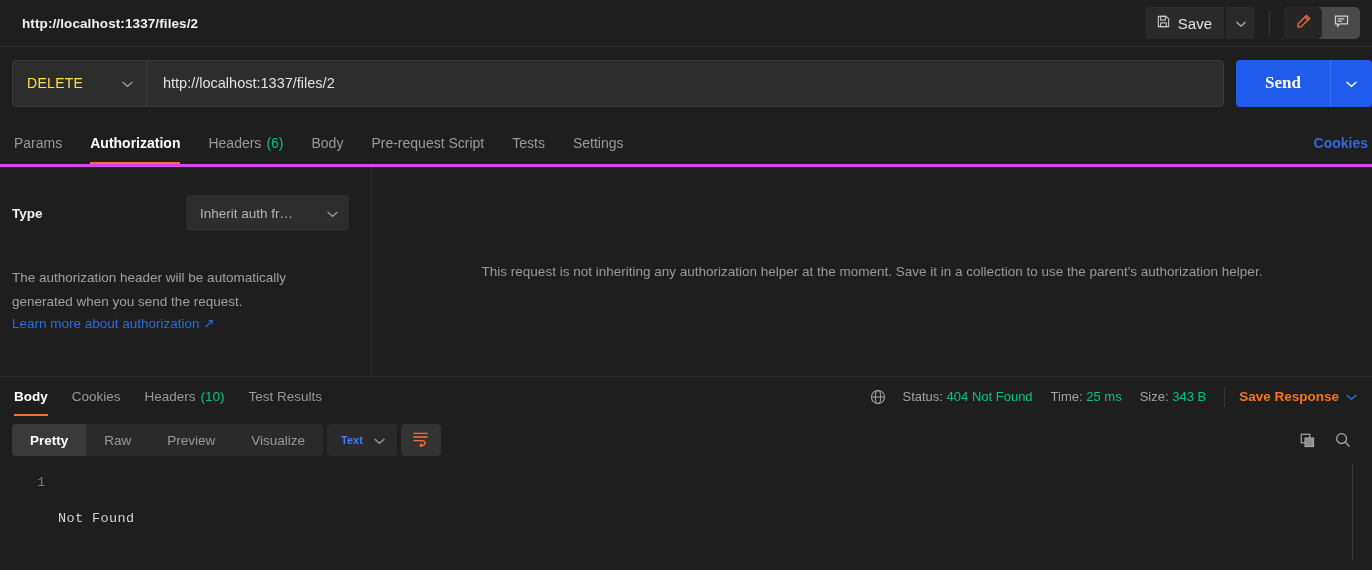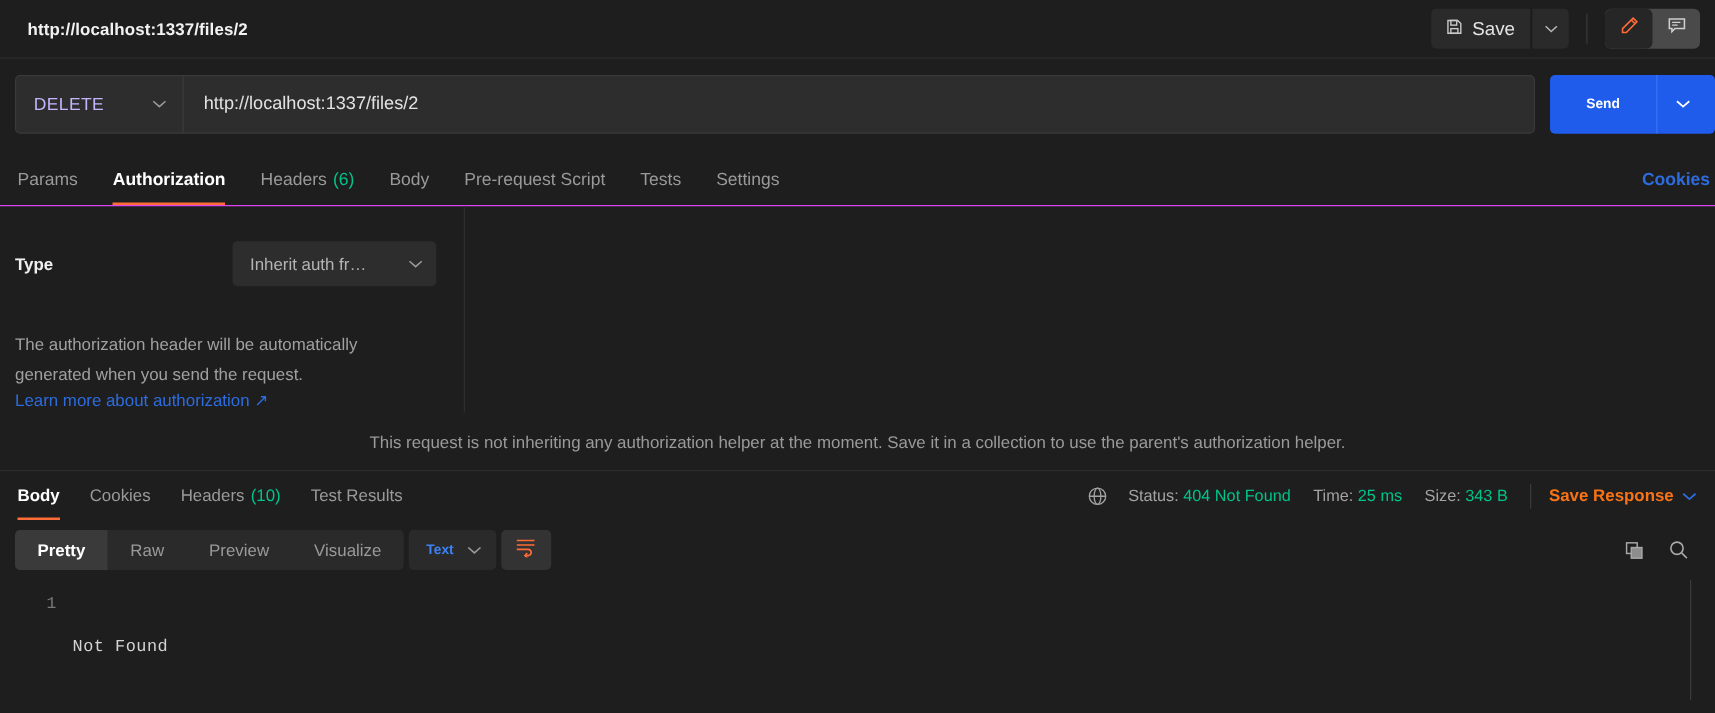--- a/index.html
+++ b/index.html
@@ -49,33 +49,33 @@
   .urlbar { height: 72px; display: flex; align-items: center; padding: 0 0 0 12px; gap: 0; }
   .method-url {
     display: flex; align-items: stretch; height: 47px;
     background: #2d2d2d; border: 1px solid #3a3a3a; border-radius: 4px;
     flex: 1; margin-right: 12px;
   }
   .method-select {
     width: 134px; display: flex; align-items: center; justify-content: space-between;
     padding: 0 12px 0 14px; cursor: pointer; border-right: 1px solid #3a3a3a;
   }
-  .method-label { font-size: 14px; color: #c4b5fd; font-weight: normal; letter-spacing: .3px; }
+  .method-label { font-size: 14px; color: #fde047; font-weight: normal; letter-spacing: .3px; }
   .url-input {
     flex: 1; background: transparent; border: none; outline: none;
     color: #e3e3e3; font-size: 14.5px; font-family: inherit; padding: 0 16px;
   }
   .send-group {
     display: flex; align-items: stretch; height: 47px;
     background: #1f5ceb; border-radius: 4px; overflow: hidden;
     margin-right: 0; min-width: 132px;
   }
   .send-btn {
     background: transparent; border: none; color: #fff; font-weight: bold;
-    font-size: 11px; font-family: Liberation Sans, sans-serif; padding: 0 29px; cursor: pointer;
+    font-size: 17px; font-family: Liberation Serif, serif; padding: 0 29px; cursor: pointer;
   }
   .send-caret {
     width: 42px; display: flex; align-items: center; justify-content: center;
     cursor: pointer; border-left: 1px solid #3a73ef;
   }
 
   
   .req-tabs {
     height: 45px; display: flex; align-items: flex-end;
     padding: 0 12px 0 12px; position: relative;
@@ -93,23 +93,22 @@
     height: 2px; background: #ff6c37;
   }
   .tab .badge { color: #00c389; margin-left: 5px; font-weight: normal; }
   .cookies-link {
     margin-left: auto; color: #2d6cdf; font-size: 14px; font-weight: bold;
     cursor: pointer; padding-bottom: 13px; margin-right: -8px;
   }
 
   
   .auth-pane {
-    height: 212px; display: flex; border-top: 1px solid #d946ef;
+    height: 212px; display: flex; border-top: 3px solid #d946ef;
     position: relative;
-    flex-direction: column;
   }
   .auth-left {
     width: 372px; padding: 28px 22px 0 12px; border-right: 1px solid #2e2e2e;
   }
   .auth-type-row { display: flex; align-items: center; }
   .auth-type-label { font-size: 13.5px; font-weight: bold; color: #f0f0f0; }
   .auth-type-select {
     margin-left: auto; width: 163px; height: 36px; background: #2d2d2d;
     border-radius: 4px; display: flex; align-items: center;
     justify-content: space-between; padding: 0 10px 0 14px; cursor: pointer;

